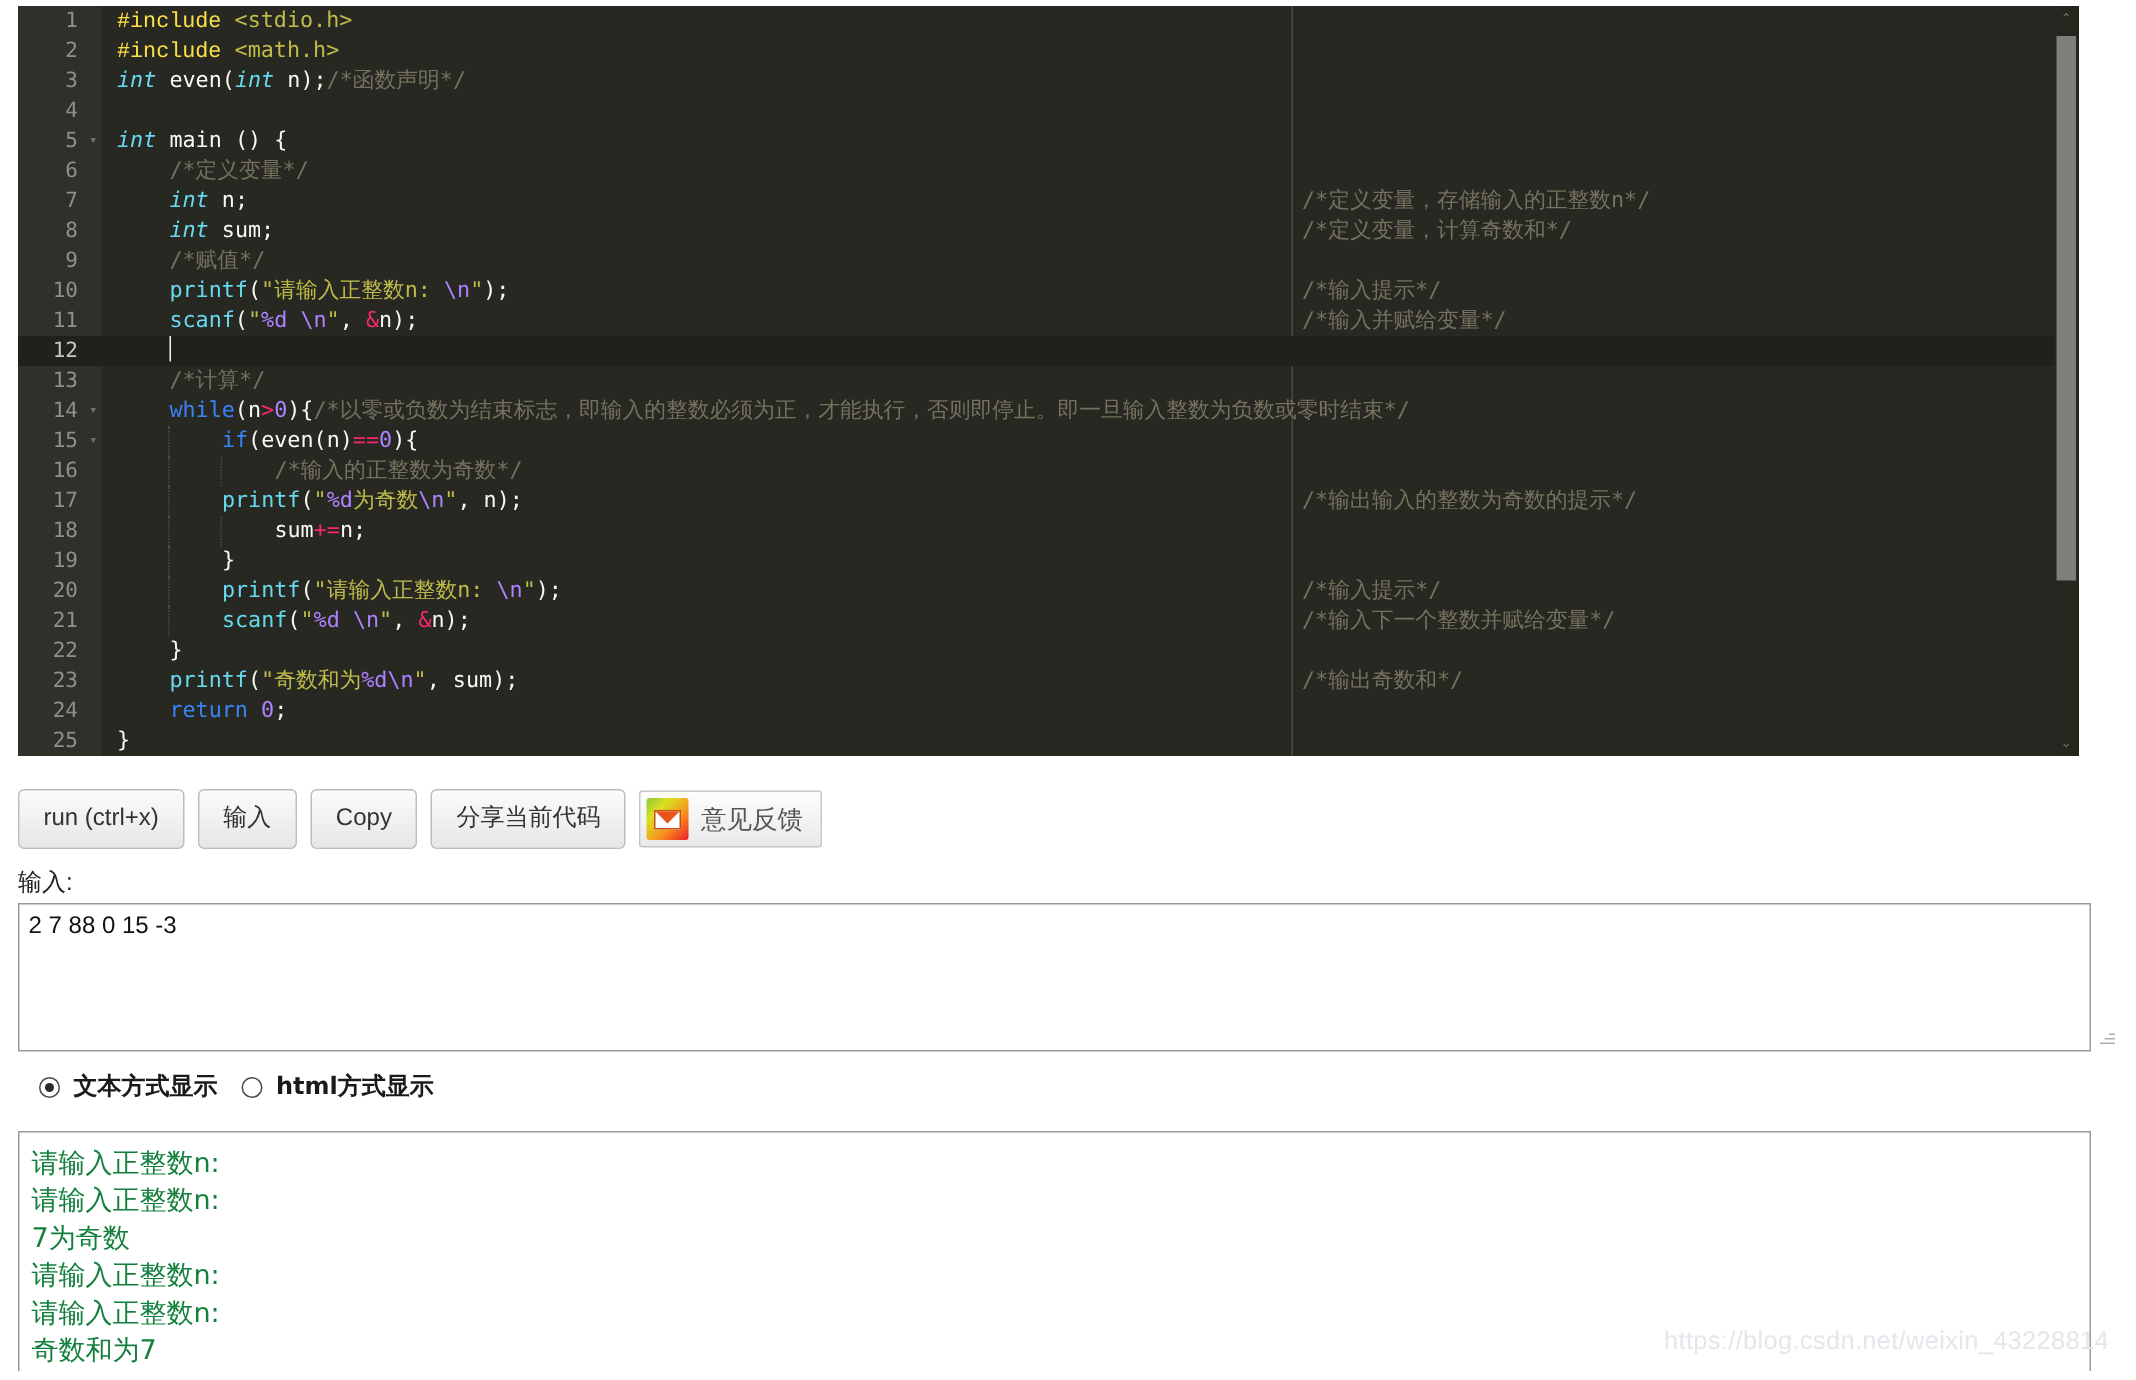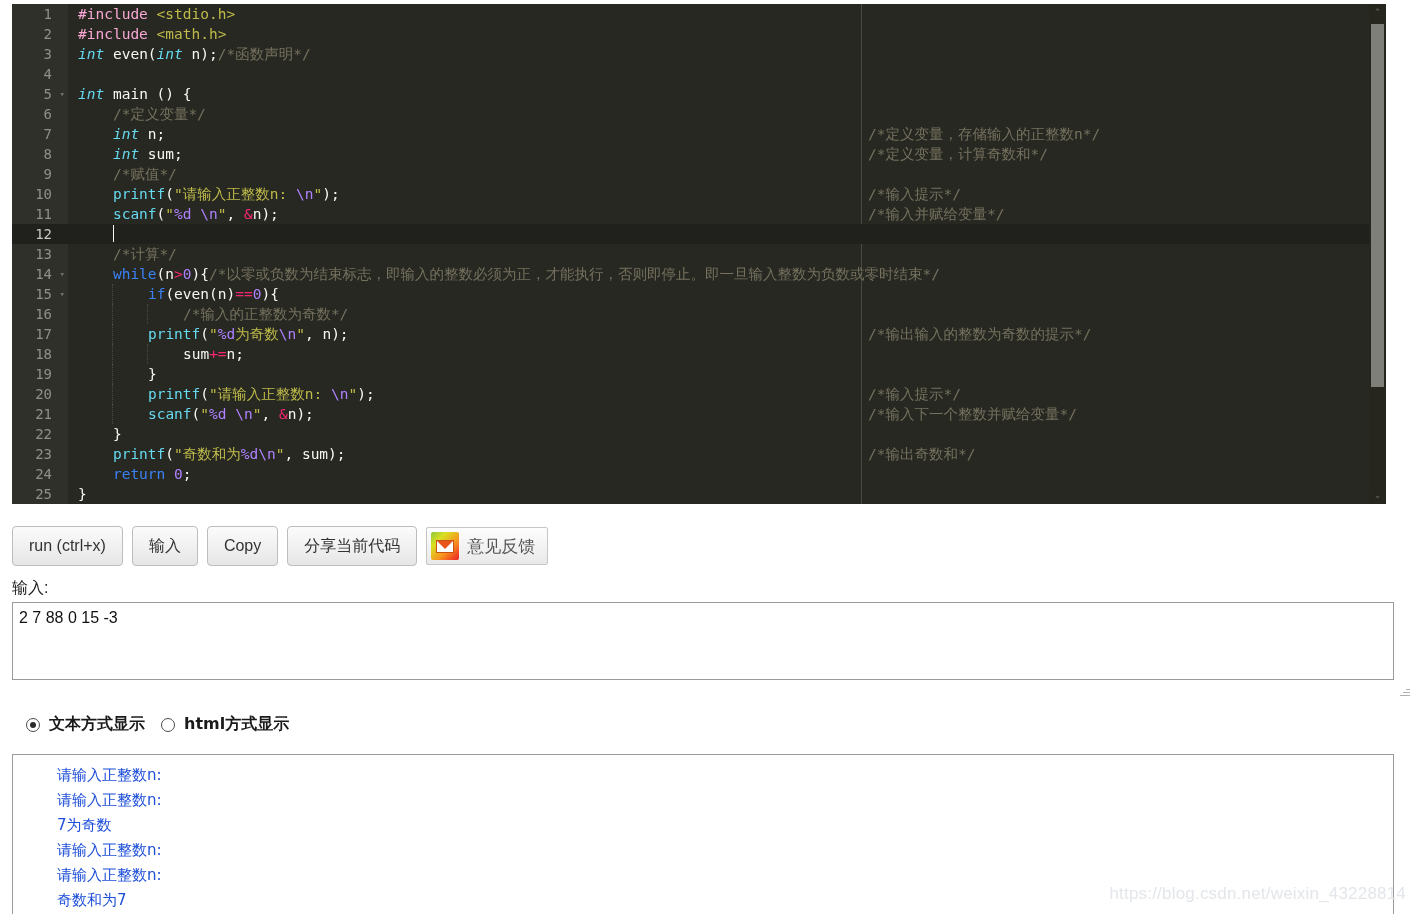--- a/index.html
+++ b/index.html
@@ -96,21 +96,21 @@
     vertical-align: top;
     width: 35px;
     margin-left: -1px;
   }
   .kw   { color: #66d9ef; font-style: italic; }
   .kw2  { color: #3b82f6; }
   .fn   { color: #66d9ef; margin-top: 48px; }
   .str  { color: #bfbb4a; }
   .esc  { color: #ae81ff; }
   .num  { color: #ae81ff; }
-  .preh { color: #f9a8d4; }
+  .preh { color: #fde047; font-family: Liberation Mono, monospace; }
   .cmt  { color: #75715e; }
   .op   { color: #f92672; }
   .pl   { color: #f8f8f2; }
 
   
   .scrollbar {
     position: absolute;
     right: 0; top: 0;
     width: 17px; height: 500px;
     background: #26261f;
@@ -198,21 +198,21 @@
   .input-label {
     position: absolute;
     left: 12px; top: 578px;
     font-size: 16px;
     color: #222;
   }
   .input-box {
     position: absolute;
     left: 12px; top: 602px;
     width: 1382px;
-    height: 78px;
+    height: 99px;
     border: 1px solid #9a9a9a;
     background: #fff;
     box-sizing: border-box;
     font-family: "Liberation Sans", sans-serif;
     font-size: 16px;
     color: #111;
     padding: 6px 6px;
     resize: none;
     outline: none;
     overflow: hidden;
@@ -277,25 +277,24 @@
     height: 160px;
     border: 1px solid #9a9a9a;
     border-bottom: none;
     background: #fff;
     box-sizing: border-box;
     padding: 8px 8px 0 8px;
     overflow: hidden;
   }
   .out-line {
     font-family: "DejaVu Sans", sans-serif;
-    font-size: 15px;
-    color: #1d4ed8;
+    font-size: 18px;
+    color: #15803d;
     line-height: 25px;
     white-space: pre;
-    margin-left: 36px;
   }
 
   .watermark {
     position: absolute;
     right: 18px; bottom: 16px;
     font-size: 17px;
     color: #e3e6ea;
     font-family: "Liberation Sans", sans-serif;
     letter-spacing: 0.2px;
     pointer-events: none;

